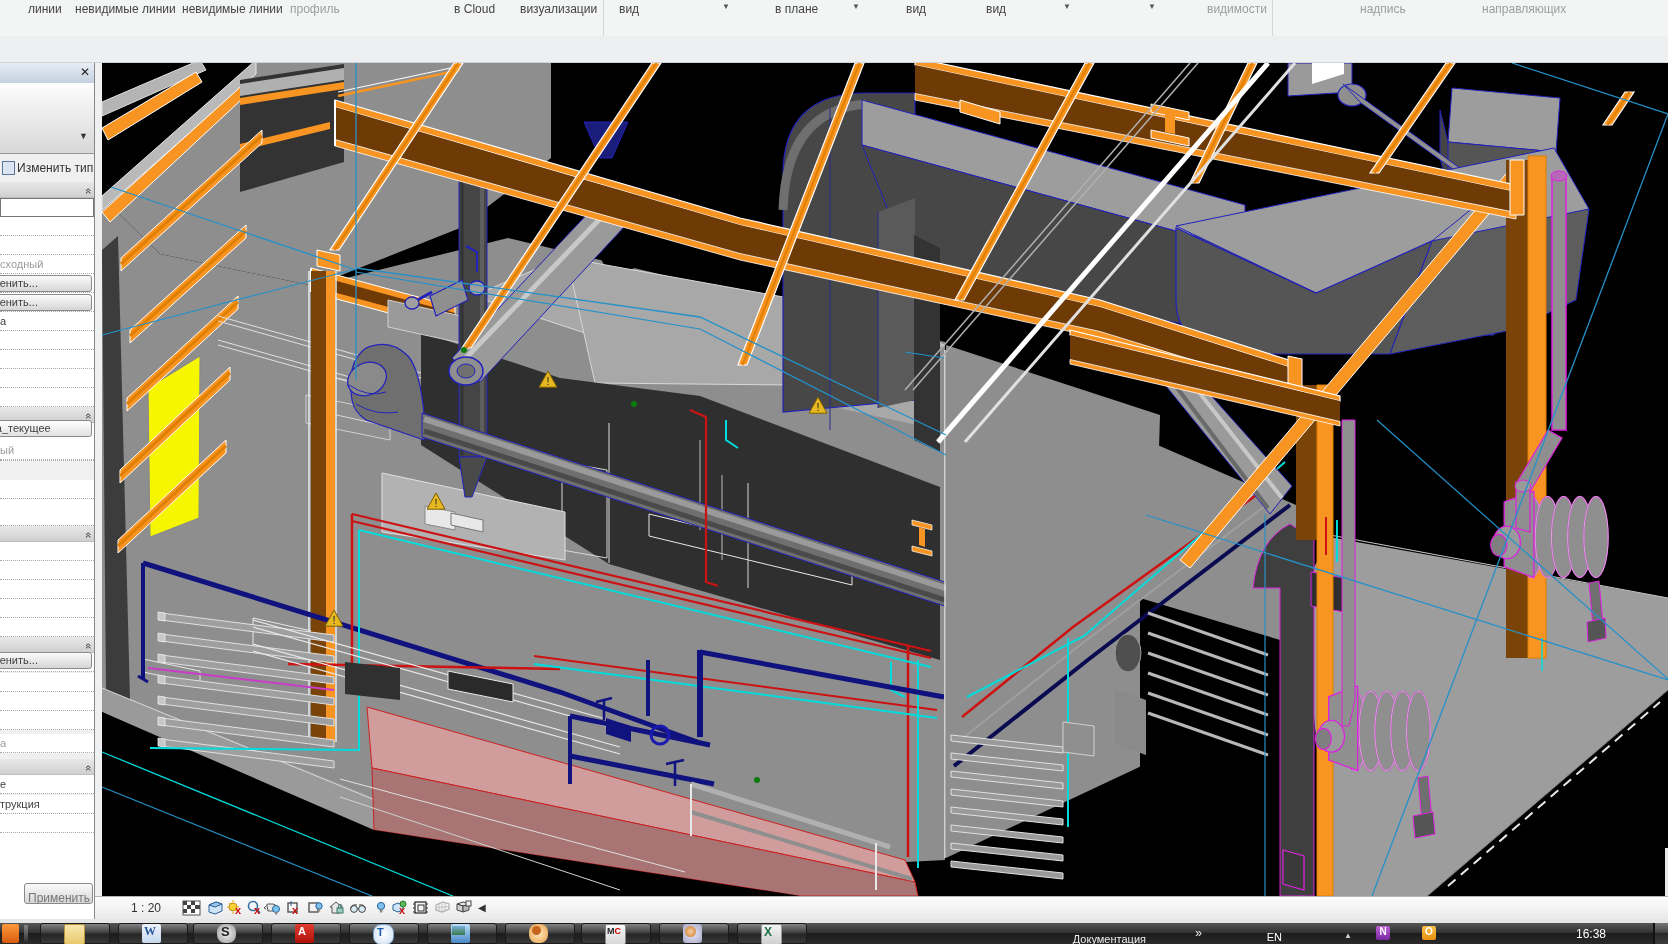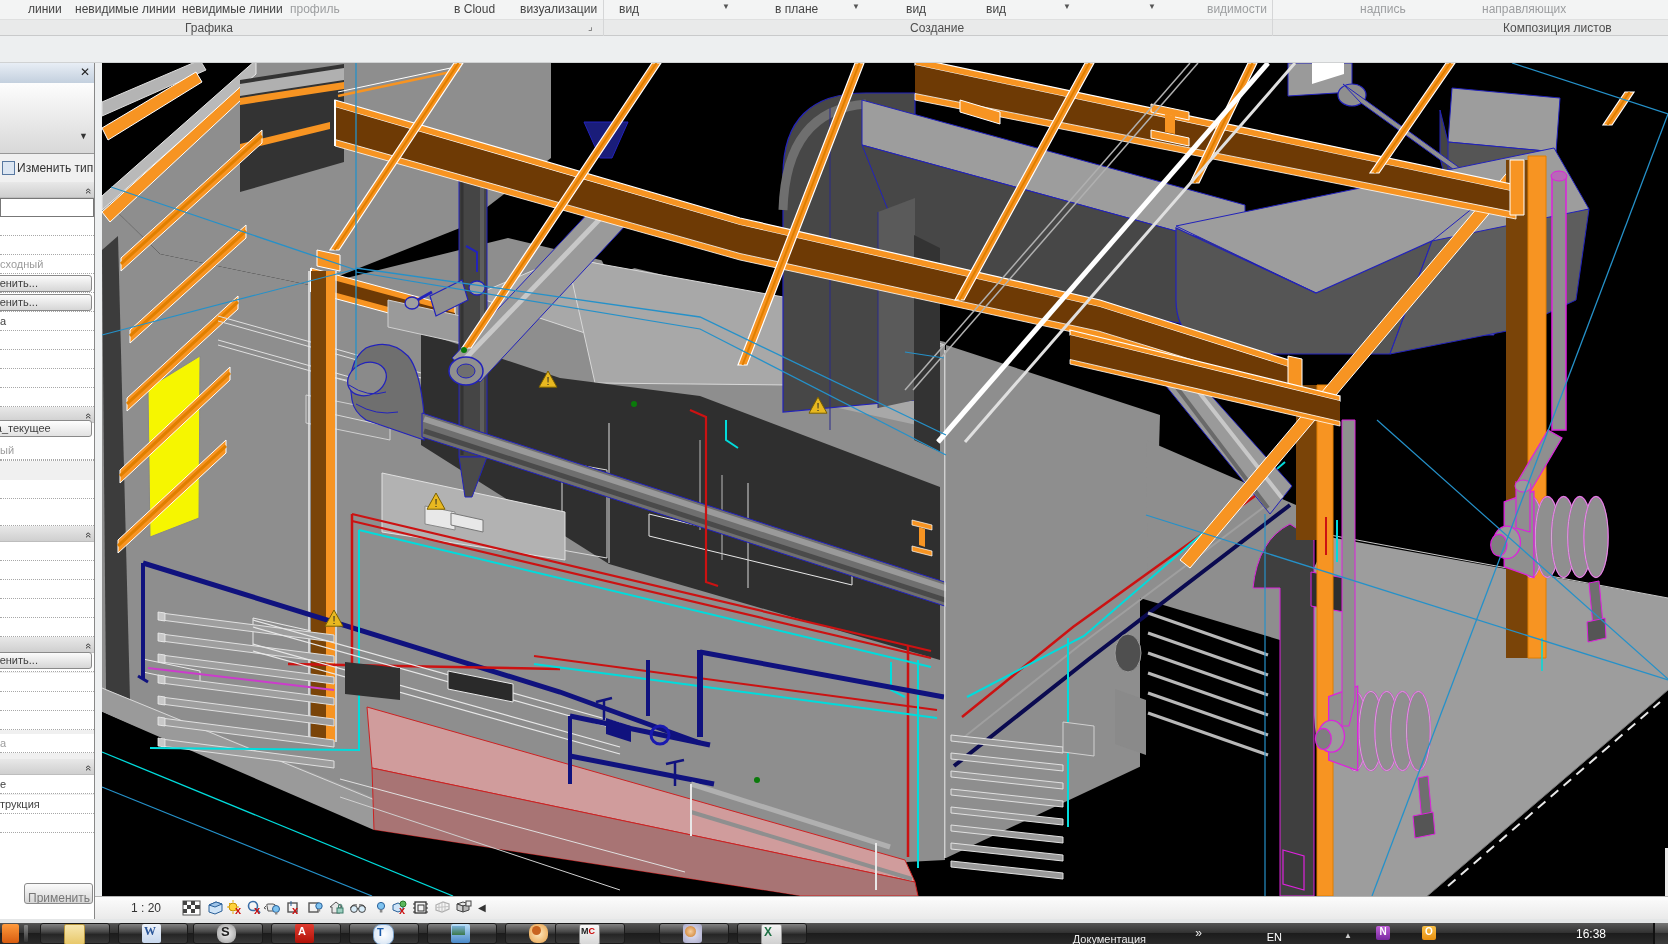--- a/index.html
+++ b/index.html
@@ -52,26 +52,20 @@
     <span style="left:722px;color:#555;font-size:8px">▼</span>
     <span style="left:775px">в плане</span>
     <span style="left:852px;color:#555;font-size:8px">▼</span>
     <span style="left:906px">вид</span>
     <span style="left:986px">вид</span>
     <span style="left:1063px;color:#555;font-size:8px">▼</span>
     <span style="left:1148px;color:#555;font-size:8px">▼</span>
     <span style="left:1207px" class="dim">видимости</span>
     <span style="left:1360px" class="dim">надпись</span>
     <span style="left:1482px" class="dim">направляющих</span>
-  </div>
-  <div id="grouprow" class="abs">
-    <span style="left:185px">Графика</span>
-    <span style="left:588px;font-size:10px;color:#666">⌟</span>
-    <span style="left:910px">Создание</span>
-    <span style="left:1503px">Композиция листов</span>
   </div>
   <div class="gsep" style="left:603px"></div>
   <div class="gsep" style="left:1272px"></div>
   <div id="optbar" class="abs"></div>
 
   <div id="vp" class="abs">
     <svg width="1573" height="833" viewBox="95 63 1573 833" xmlns="http://www.w3.org/2000/svg">
       <g id="scene">
 <rect x="95" y="63" width="1573" height="833" fill="#000"></rect>
 <rect x="95" y="63" width="7" height="833" fill="#eef0f1"></rect>
@@ -579,21 +573,21 @@
     <div class="tbtn" style="left:427px">
         <div class="ticon" style="background:linear-gradient(#bde0f8,#4888c8)">
           <span style="position:absolute;left:1px;top:2px;width:13px;height:9px;background:linear-gradient(#78b0d8,#3c7848)"></span>
         </div>
       </div>
     <div class="tbtn" style="left:505px">
         <div class="ticon" style="background:radial-gradient(#fce8c0,#e8a048);border-radius:8px">
           <span style="position:absolute;left:3px;top:2px;width:9px;height:9px;border-radius:5px;background:#c86420"></span>
         </div>
       </div>
-    <div class="tbtn" style="left:555px">
+    <div class="tbtn" style="left:581px">
         <div class="ticon" style="background:linear-gradient(#f8f8f8,#d8d8d8);border:1px solid #888">
           <span style="position:absolute;left:1px;top:1px;color:#222;font-size:9px;font-weight:bold">M<span style="color:#c00">C</span></span>
         </div>
       </div>
     <div class="tbtn" style="left:659px">
         <div class="ticon" style="background:radial-gradient(#e8e8f8,#a8a8c8);border-radius:3px">
           <span style="position:absolute;left:2px;top:2px;width:11px;height:11px;border-radius:6px;background:radial-gradient(#f8d0a0,#c87828)"></span>
         </div>
       </div>
     <div class="tbtn" style="left:737px">

